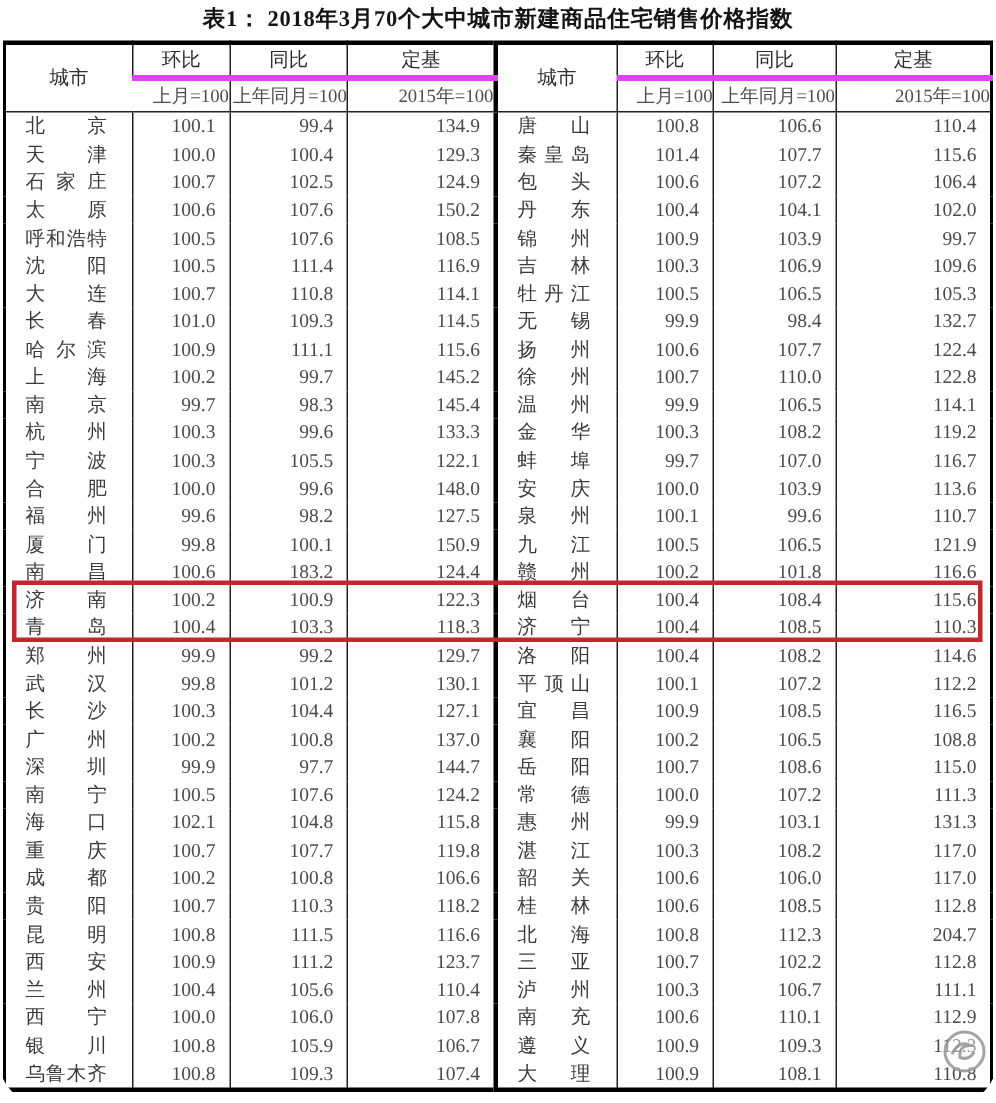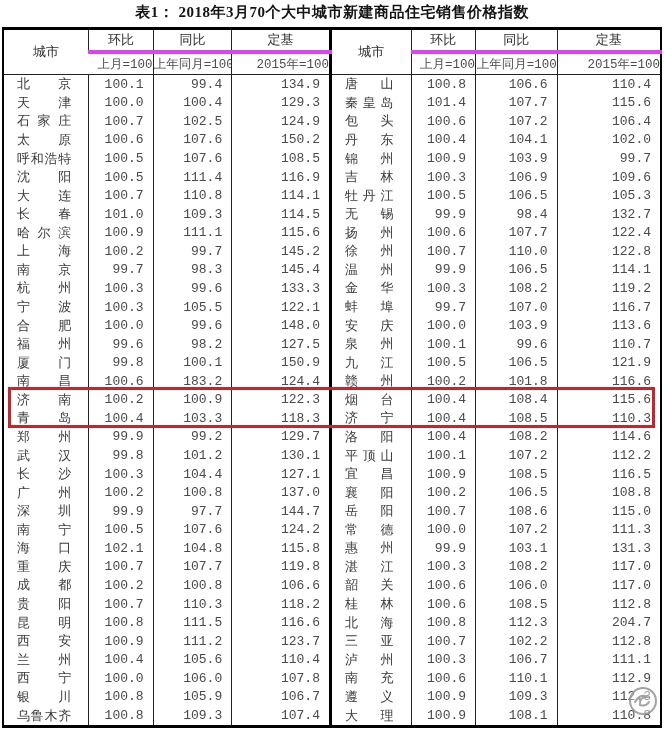--- a/index.html
+++ b/index.html
@@ -3,20 +3,21 @@
 <meta charset="utf-8">
 <style>
   html, body { margin: 0; padding: 0; background: #ffffff; }
   .screen {
     position: relative;
     width: 664px;
     height: 735px;
     background: #ffffff;
     overflow: hidden;
     font-family: "Liberation Serif", "DejaVu Serif", serif;
+    border-radius: 26px;
   }
   .title {
     position: absolute;
     top: 3px; left: 0; right: 0;
     text-align: center;
     font-size: 15px;
     font-weight: bold;
     color: #141414;
     letter-spacing: 0.5px;
   }
@@ -25,21 +26,20 @@
     top: 27px; left: 2px;
     width: 660px; height: 701px;
   }
   table.price-table {
     width: 100%; height: 100%;
     border-collapse: collapse;
     table-layout: fixed;
     border: 2px solid #000;
     border-top-width: 3px;
     border-bottom-width: 3px;
-    font-family: Liberation Mono, monospace;
   }
   .price-table th, .price-table td {
     padding: 0;
     font-weight: normal;
     overflow: hidden;
     white-space: nowrap;
   }
   
   .price-table col.c-city   { width: 85px; }
   .price-table col.c-hb     { width: 64px; }

